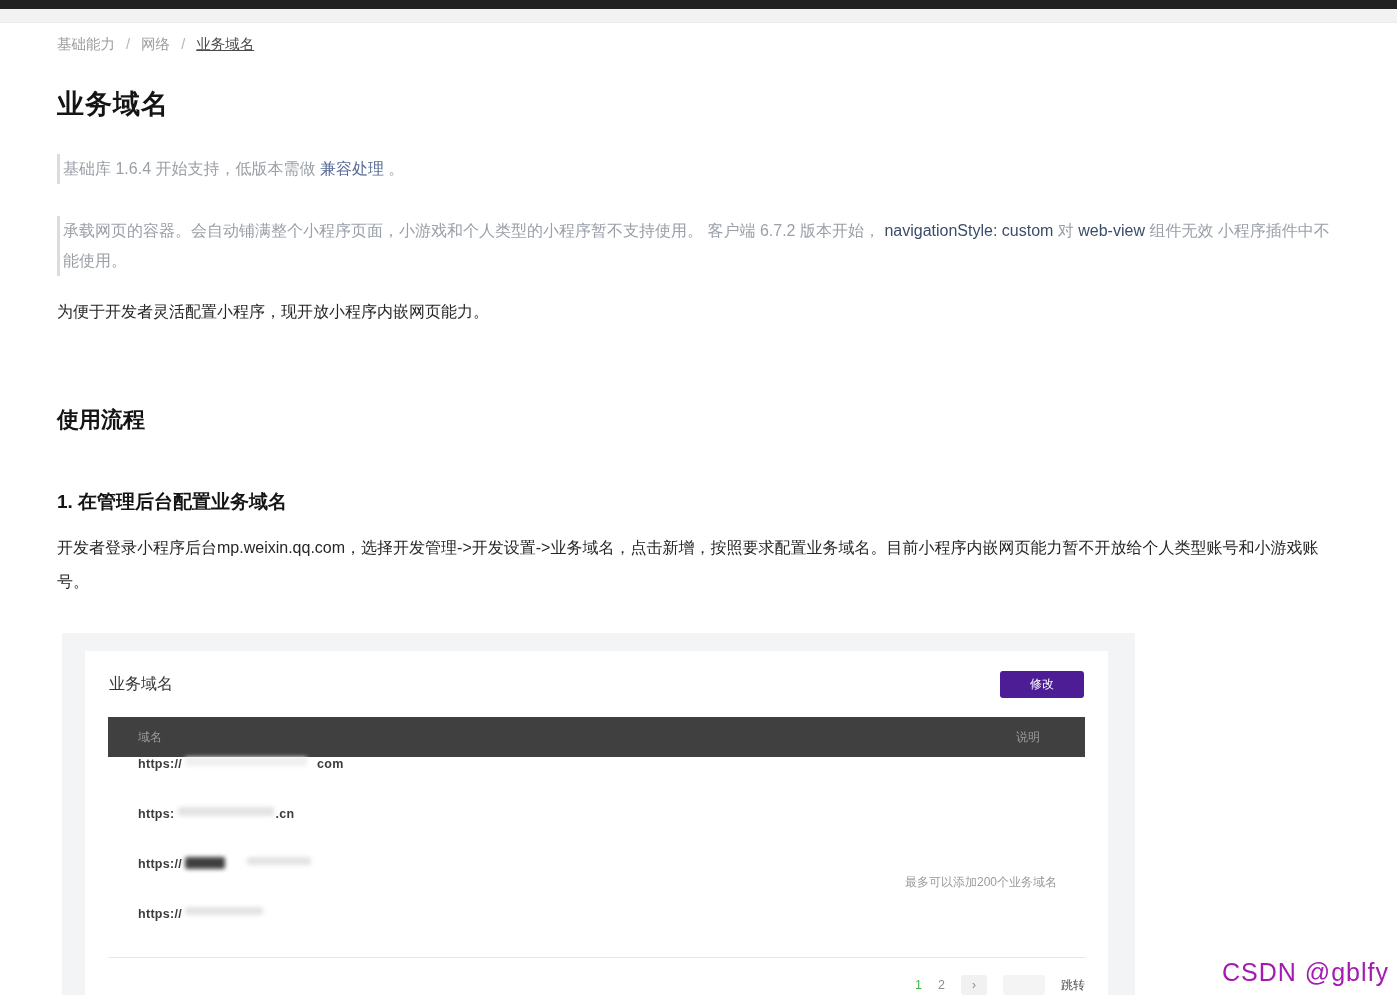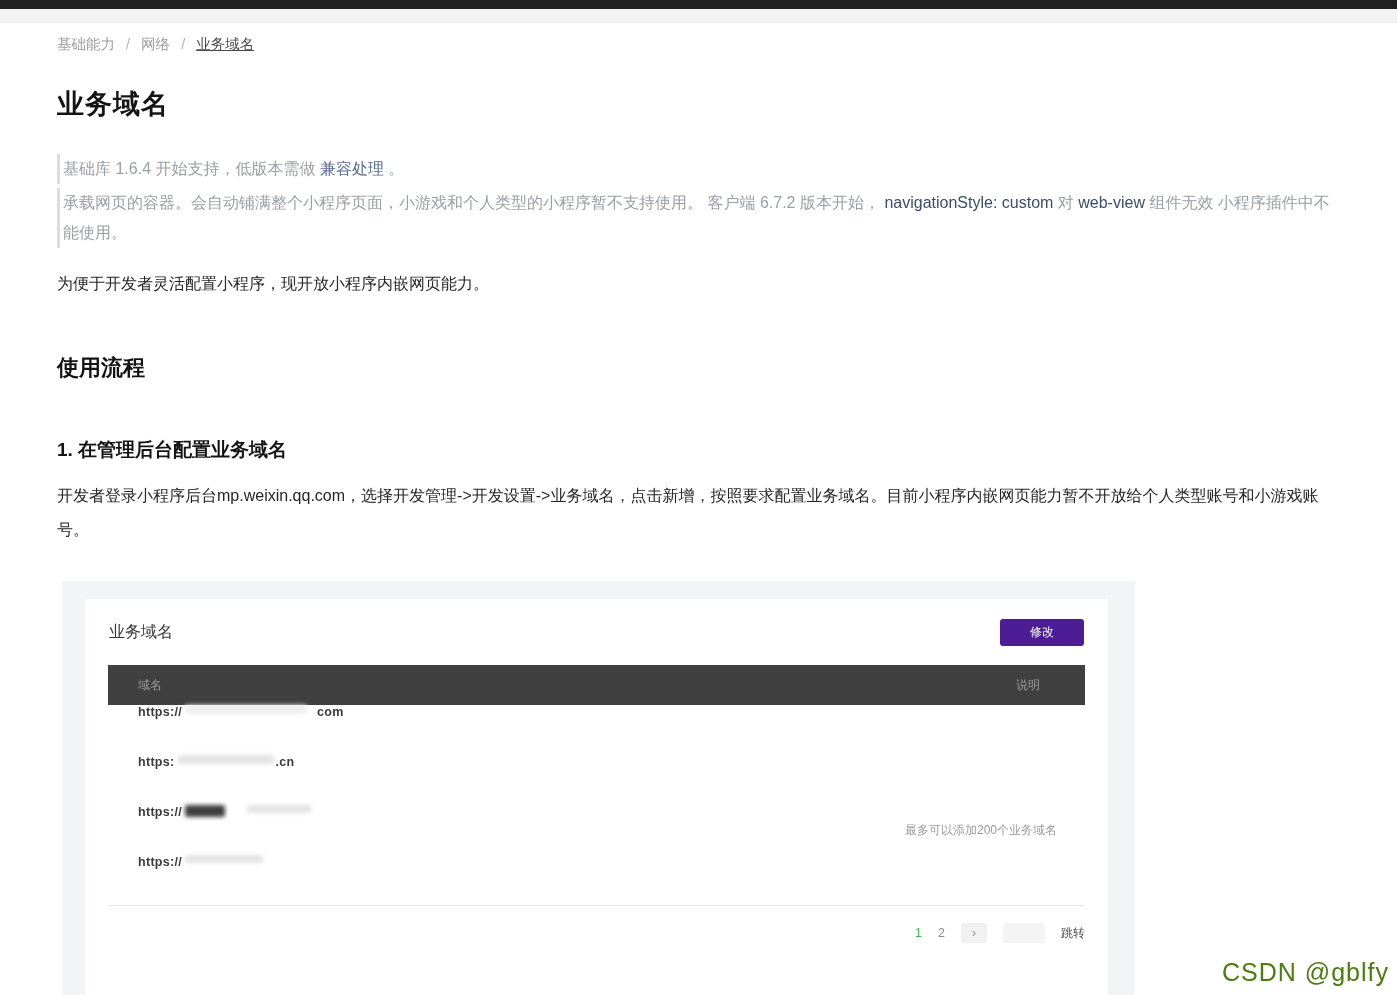--- a/index.html
+++ b/index.html
@@ -20,27 +20,27 @@
   .bc-item { color:#9c9c9c; cursor:pointer;text-align:center; }
   .bc-sep { color:#b5b5b5; margin:0 7px; }
   .bc-item.current { color:#4a4a4a; text-decoration:underline; }
 
   h1.page-title { margin-top:32px; font-size:27px; font-weight:700; color:#141414; letter-spacing:1px; }
 
   .note {
     margin-top:32px; border-left:3px solid #dcdcdc; padding-left:3px;
     font-size:16px; line-height:30px; color:#9aa0a8; width:1283px;
   }
-  .note + .note { margin-top:4px; }
+  .note + .note { margin-top:32px; }
   .note a.doc-link { color:#576b95; text-decoration:none; cursor:pointer; }
   .note .code-ish { color:#3b4c6b; }
 
   p.intro { margin-top:26px; font-size:16px; color:#262626; }
 
-  h2.section-heading { margin-top:58px; font-size:22px; font-weight:700; color:#141414; }
+  h2.section-heading { margin-top:82px; font-size:22px; font-weight:700; color:#141414; }
   h3.step-heading { margin-top:54px; font-size:19px; font-weight:700; color:#141414; }
   p.step-body { margin-top:16px; font-size:16px; line-height:34px; color:#262626; width:1287px; }
 
   
   .shot {
     position:relative; margin-top:34px; margin-left:5px;
     width:1073px; height:435px; background:#f3f4f5;
   }
   .card {
     position:absolute; left:23px; top:18px; width:1023px; height:417px; background:#ffffff;
@@ -76,21 +76,21 @@
   .pg-next {
     width:26px; height:20px; background:#f1f1f2; border-radius:3px;
     display:flex; align-items:center; justify-content:center;
     color:#8c8c8c; font-size:12px; cursor:pointer;
   }
   .pg-input { width:42px; height:20px; background:#f4f4f5; border-radius:3px; }
   .jump { font-size:12px; color:#4a4a4a; cursor:pointer; }
 
   .watermark {
     position:absolute; right:8px; bottom:8px;
-    font-size:25px; color:#4d7c0f; letter-spacing:1px;
+    font-size:25px; color:#a21caf; letter-spacing:1px;
     text-shadow:-1px -1px 0 rgba(255,255,255,.9), 1px 1px 1px rgba(0,0,0,.04);
     margin-left:35px;
   }
 </style>
 </head>
 <body>
 
 <div class="top-dark"></div>
 <div class="top-gray"></div>
 

